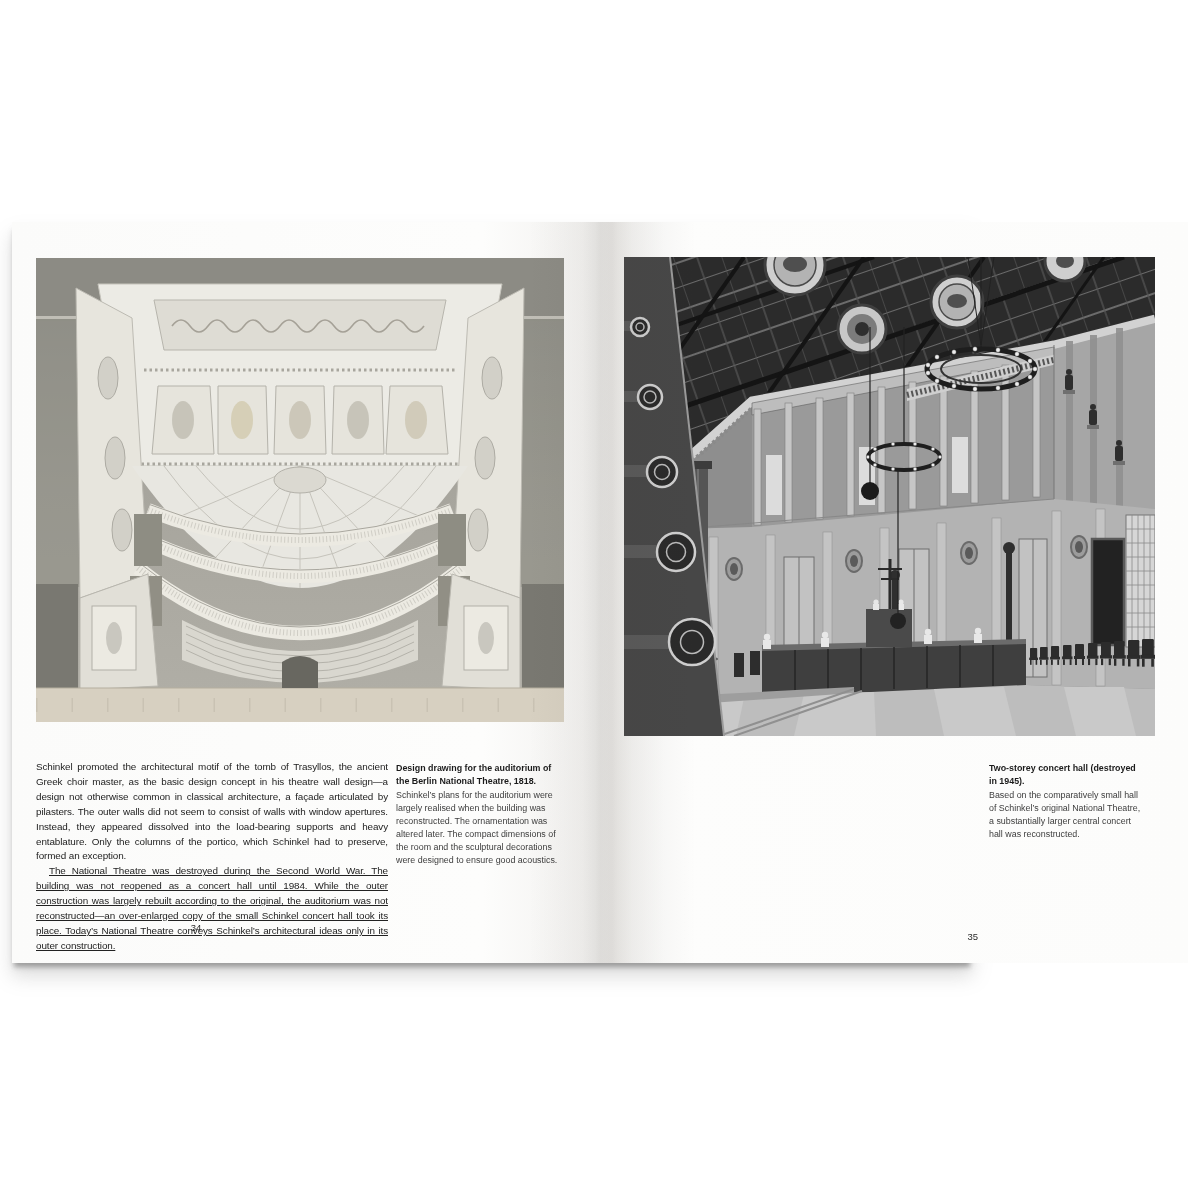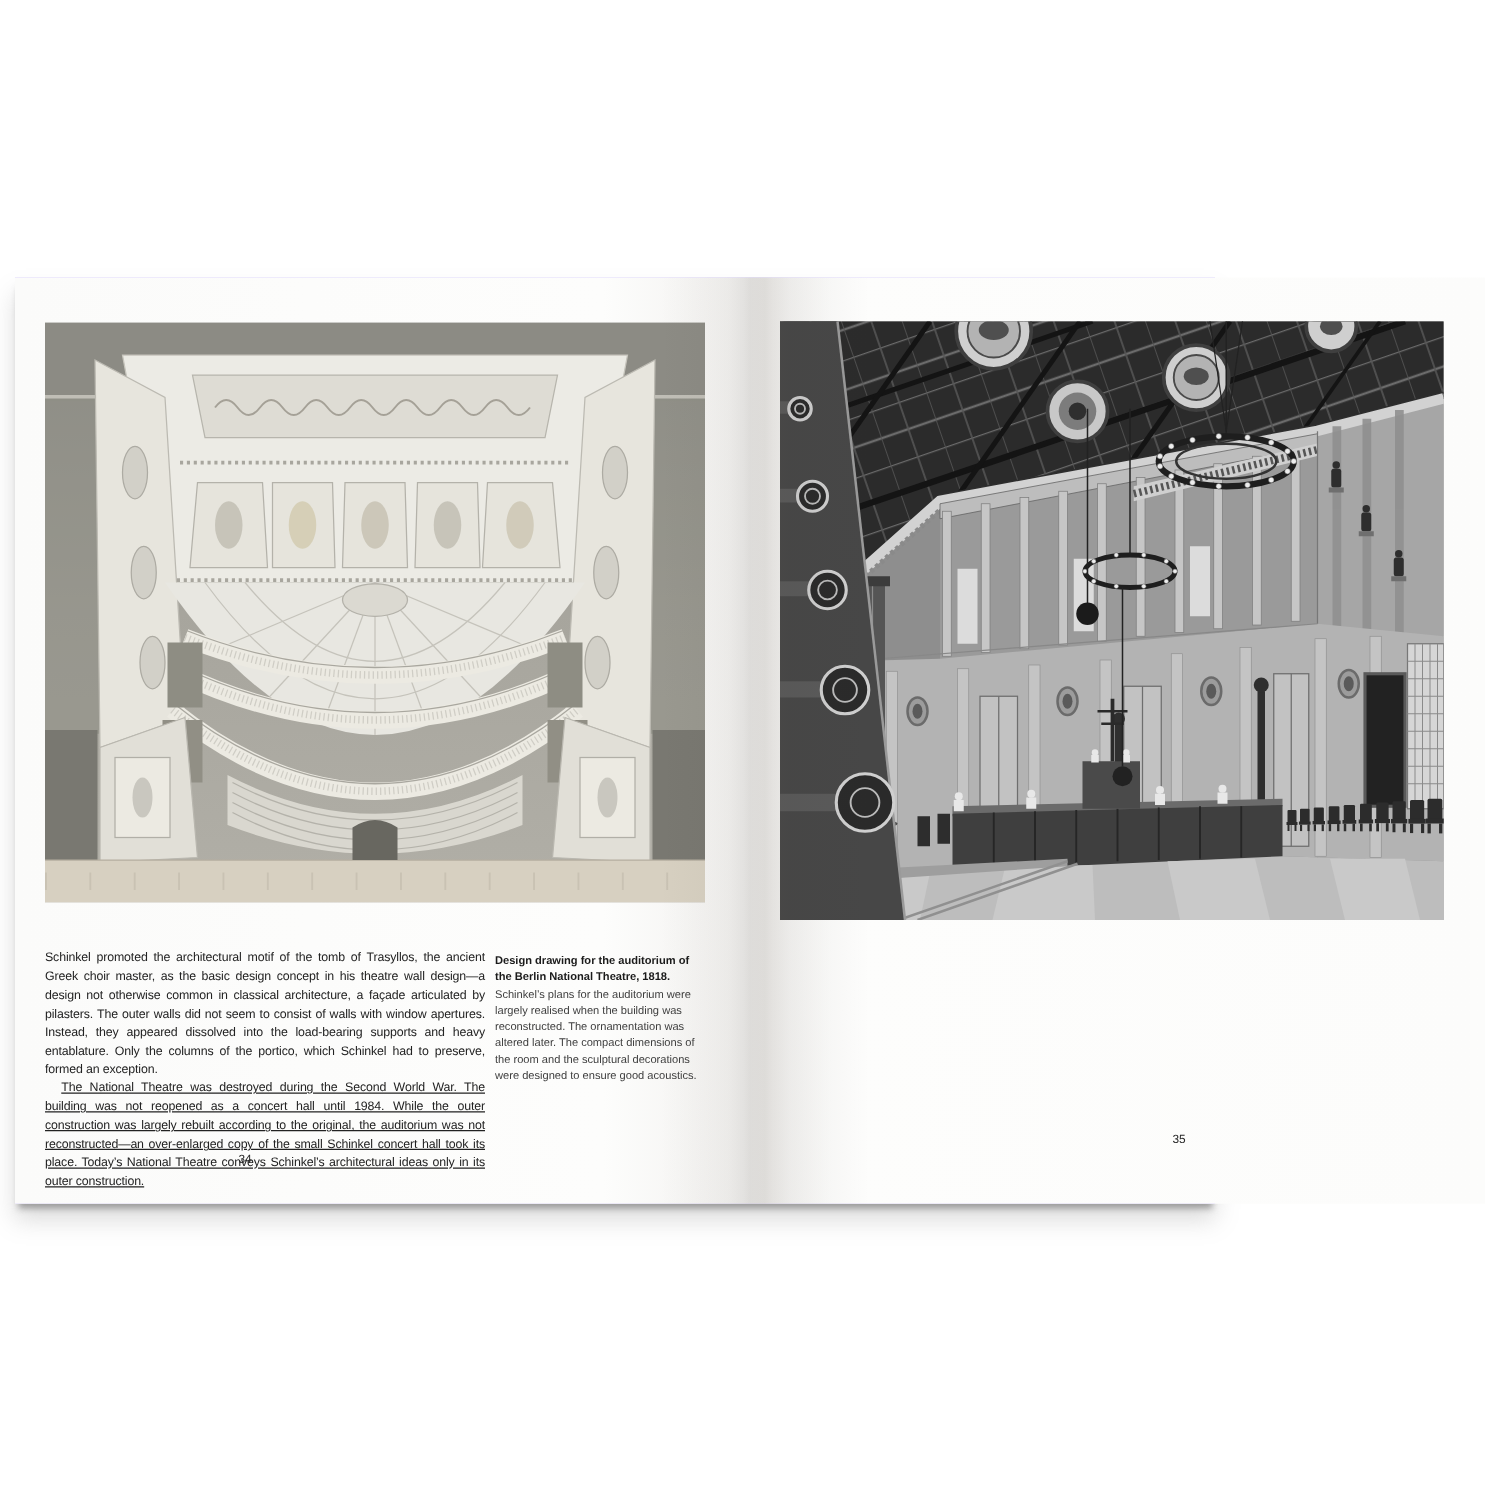--- a/index.html
+++ b/index.html
@@ -2,21 +2,21 @@
 <html><head>
 <meta charset="utf-8">
 <style>
   html,body{margin:0;padding:0;}
   body{
     width:1200px;height:1200px;position:relative;background:#ffffff;
     font-family:"Liberation Sans",sans-serif;overflow:hidden;
   }
   .book{
     position:absolute;left:12px;top:222px;width:960px;height:741px;
-    background:#c4b5fd;
+    background:#22c55e;
     box-shadow:0 6px 5px -2px rgba(100,100,100,.55), 0 13px 18px rgba(130,130,130,.28);
   }
   .page{position:absolute;top:0;height:100%;width:588px;}
   .page-left{left:0;background:linear-gradient(90deg,#fbfbfa 0%,#fdfdfc 80%,#f3f2f0 97%,#e9e8e6 100%);}
   .page-right{left:588px;background:linear-gradient(90deg,#e9e8e6 0%,#f5f4f2 3%,#fdfdfc 11%,#fcfcfb 100%);}
   .gutter-shade{
     position:absolute;left:516px;top:0;width:168px;height:100%;pointer-events:none;
     background:linear-gradient(90deg,rgba(0,0,0,0) 0%,rgba(60,55,50,.05) 40%,rgba(90,82,74,.13) 50%,rgba(60,55,50,.06) 62%,rgba(0,0,0,0) 100%);
   }
   figure{margin:0;position:absolute;}
@@ -29,21 +29,21 @@
     text-align:justify;
   }
   .body-text p{margin:0;}
   .body-text p + p{text-indent:13px;text-decoration:underline;}
   .caption{position:absolute;font-size:8.9px;line-height:13px;color:#3d3d3d;text-align:left;}
   .caption-left{left:384px;top:540px;width:170px;}
   .caption-right{left:389px;top:540px;width:152px;}
   .cap-title{display:block;font-weight:bold;color:#1b1b1b;margin-bottom:1px;}
   .pagenum{position:absolute;font-size:9.5px;color:#2a2a2a;}
   .pagenum-left{left:8px;top:700px;width:352px;text-align:center;}
-  .pagenum-right{left:338px;top:684px;width:40px;text-align:left;}
+  .pagenum-right{left:338px;top:709px;width:40px;text-align:right;}
 </style>
 </head>
 <body>
 
 <div class="book">
 
   <div class="page page-left">
 
     <figure class="fig-left" aria-label="Watercolour design drawing of the National Theatre auditorium: coffered ceiling with sculpted frieze, half-domed proscenium with radial ornament, curved balcony tiers and ornamented side walls above the parterre">
       <svg viewBox="0 0 528 464" preserveAspectRatio="none">
@@ -438,18 +438,22 @@
             <circle cx="309" cy="208" r="1.8"></circle>
           </g>
           <line x1="246" y1="70" x2="246" y2="226" stroke="#222" stroke-width="1.2"></line>
           <circle cx="246" cy="234" r="9" fill="#1b1b1b"></circle>
           <line x1="274" y1="213" x2="274" y2="356" stroke="#222" stroke-width="1.2"></line>
           <circle cx="274" cy="364" r="8" fill="#222"></circle>
         </g>
       </svg>
     </figure>
 
+    <div class="caption caption-right">
+      <span class="cap-title">Two-storey concert hall (destroyed in 1945).</span>
+      <span>Based on the comparatively small hall of Schinkel’s original National Theatre, a substantially larger central concert hall was reconstructed.</span>
+    </div>
 
     <div class="pagenum pagenum-right">35</div>
   </div>
 
   <div class="gutter-shade"></div>
 </div>
 
 </body></html>

